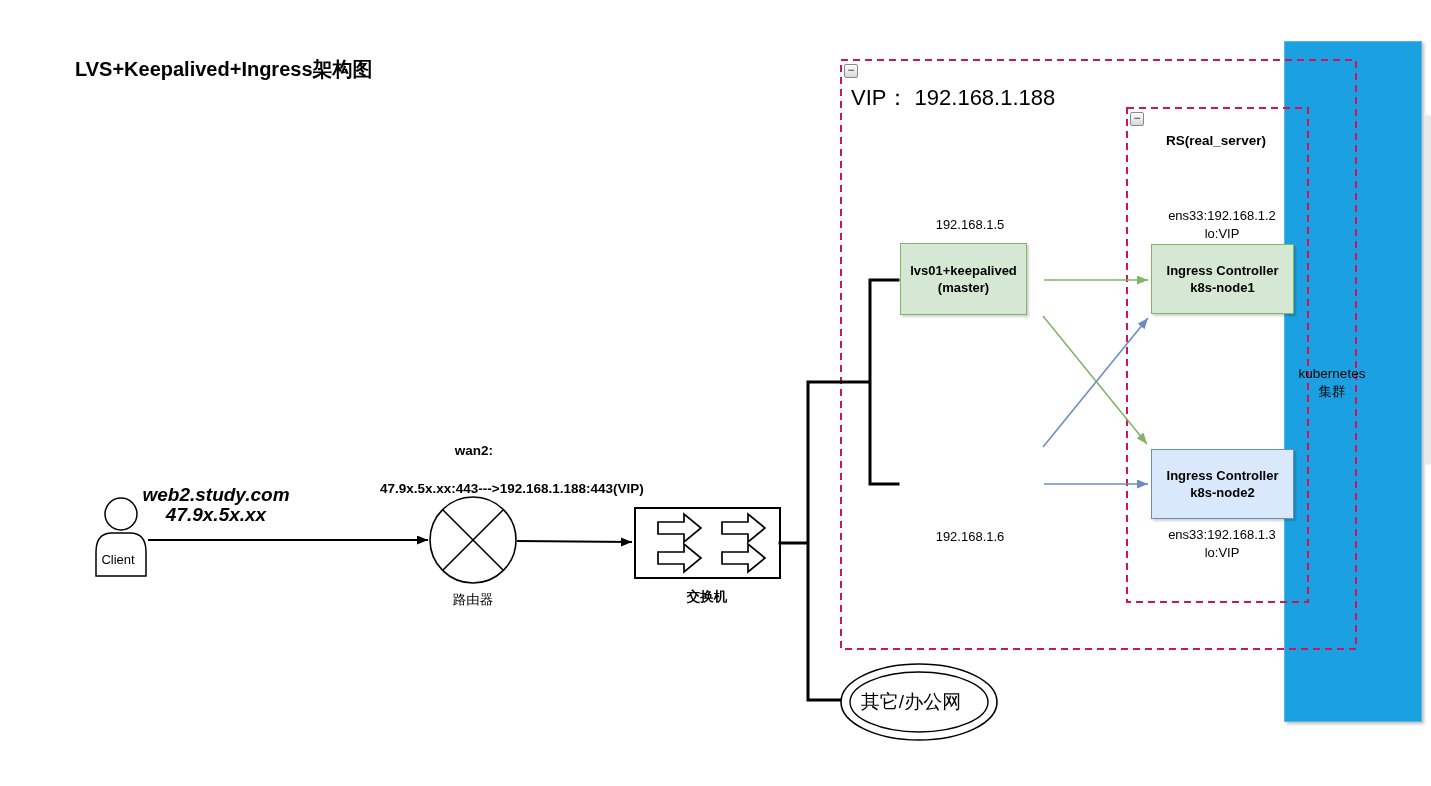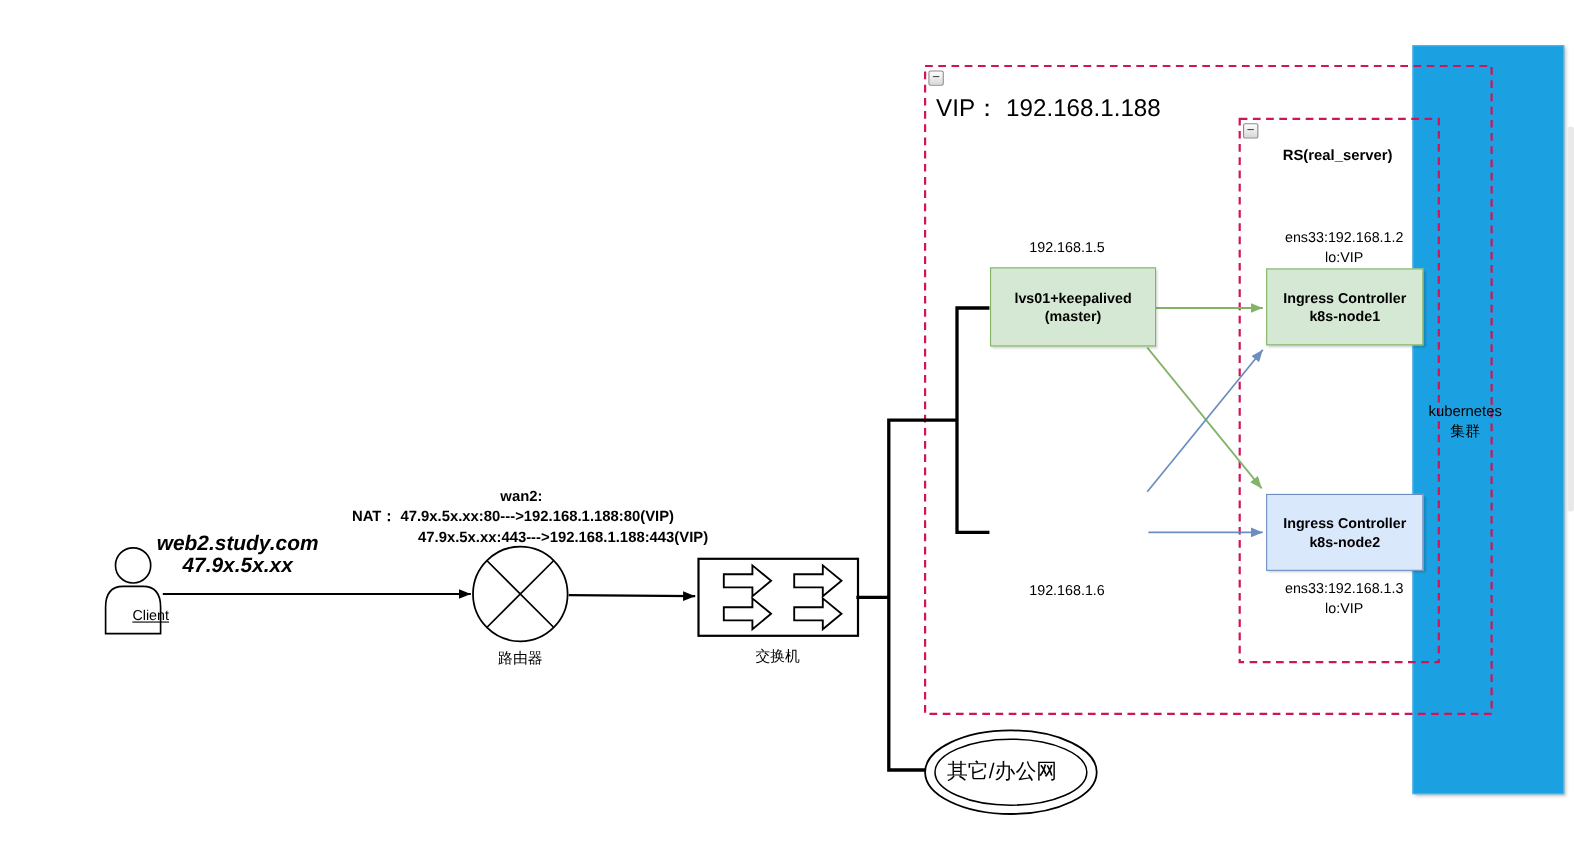--- a/index.html
+++ b/index.html
@@ -8,21 +8,21 @@
   .abs{position:absolute;}
   .ctr{text-align:center;}
   .nowrap{white-space:nowrap;}
   #title{left:75px;top:56px;font-size:20px;font-weight:bold;}
   #band{left:1284px;top:41px;width:138px;height:681px;background:var(--band-fill);
         border:1px solid #5ab5e0;box-sizing:border-box;box-shadow:2px 2px 3px rgba(0,0,0,0.25);}
   svg.layer{position:absolute;left:0;top:0;width:1431px;height:786px;}
   .node{box-sizing:border-box;display:flex;flex-direction:column;align-items:center;justify-content:center;
         font-size:13px;font-weight:bold;line-height:17px;text-align:center;
         box-shadow:2px 2px 2px rgba(0,0,0,0.18);}
-  #lvs01{left:900px;top:243px;width:151px;height:72px;background:var(--green-fill);border:1px solid var(--green-border);}
+  #lvs01{left:900px;top:243px;width:127px;height:72px;background:var(--green-fill);border:1px solid var(--green-border);}
   #lvs02{left:900px;top:447px;width:143px;height:72px;background:var(--blue-fill);border:1px solid var(--blue-border);}
   #node1{left:1151px;top:244px;width:143px;height:70px;background:var(--green-fill);border:1px solid var(--green-border);}
   #node2{left:1151px;top:449px;width:143px;height:70px;background:var(--blue-fill);border:1px solid var(--blue-border);}
   .lbl{font-size:13px;line-height:16px;}
   .lbl-b{font-size:13.5px;font-weight:bold;line-height:17px;}
   #vip-title{left:851px;top:83px;font-size:22px;font-weight:normal;}
   #rs-title{left:1136px;top:132px;width:160px;}
   .collapse-btn{width:14px;height:14px;box-sizing:border-box;border:1px solid #8a8a8a;border-radius:2px;
         background:linear-gradient(#fdfdfd,#d8d8d8);color:#333;font-size:12px;line-height:11px;
         text-align:center;cursor:pointer;}
@@ -91,30 +91,30 @@
       <ellipse class="shape" cx="919" cy="702" rx="78" ry="38" stroke-width="1.6"></ellipse>
       <ellipse class="shape" cx="919" cy="702" rx="69" ry="30" stroke-width="1.4"></ellipse>
     </g>
 
     <path class="arr-g" d="M1044,280 L1148,280" marker-end="url(#mk-g)"></path>
     <path class="arr-g" d="M1043,316 L1147,444" marker-end="url(#mk-g)"></path>
     <path class="arr-b" d="M1043,447 L1148,318" marker-end="url(#mk-b)"></path>
     <path class="arr-b" d="M1044,484 L1148,484" marker-end="url(#mk-b)"></path>
   </svg>
 
+  <div id="title" class="abs">LVS+Keepalived+Ingress架构图</div>
 
-  <div class="abs lbl ctr" style="left:107px;top:552px;width:60px;text-decoration:underline;">Client</div>
+  <div class="abs lbl ctr" style="left:88px;top:552px;width:60px;">Client</div>
   <div class="abs italic ctr" style="left:136px;top:486px;width:160px;">web2.study.com</div>
   <div class="abs italic ctr" style="left:136px;top:506px;width:160px;">47.9x.5x.xx</div>
 
   <div class="abs lbl-b ctr" style="left:433px;top:592px;width:80px;font-weight:normal;font-family:Liberation Mono, monospace;">路由器</div>
-  <div class="abs lbl-b ctr" style="left:667px;top:588px;width:80px;font-weight:normal;">交换机</div>
+  <div class="abs lbl-b ctr" style="left:667px;top:588px;width:80px;font-weight:bold;">交换机</div>
 
   <div class="abs lbl-b ctr" style="left:414px;top:442px;width:120px;">wan2:</div>
-  <div class="abs lbl-b nowrap" style="left:320px;top:461px;">NAT：  47.9x.5x.xx:80---&gt;192.168.1.188:80(VIP)</div>
   <div class="abs lbl-b nowrap" style="left:380px;top:480px;">47.9x.5x.xx:443---&gt;192.168.1.188:443(VIP)</div>
 
   <div id="collapse-vip" class="abs collapse-btn">−</div>
   <div id="vip-title" class="abs nowrap">VIP：  192.168.1.188</div>
 
   <div id="collapse-rs" class="abs collapse-btn">−</div>
   <div id="rs-title" class="abs lbl-b ctr">RS(real_server)</div>
 
   <div id="lvs01" class="abs node">
     <span>lvs01+keepalived</span>

